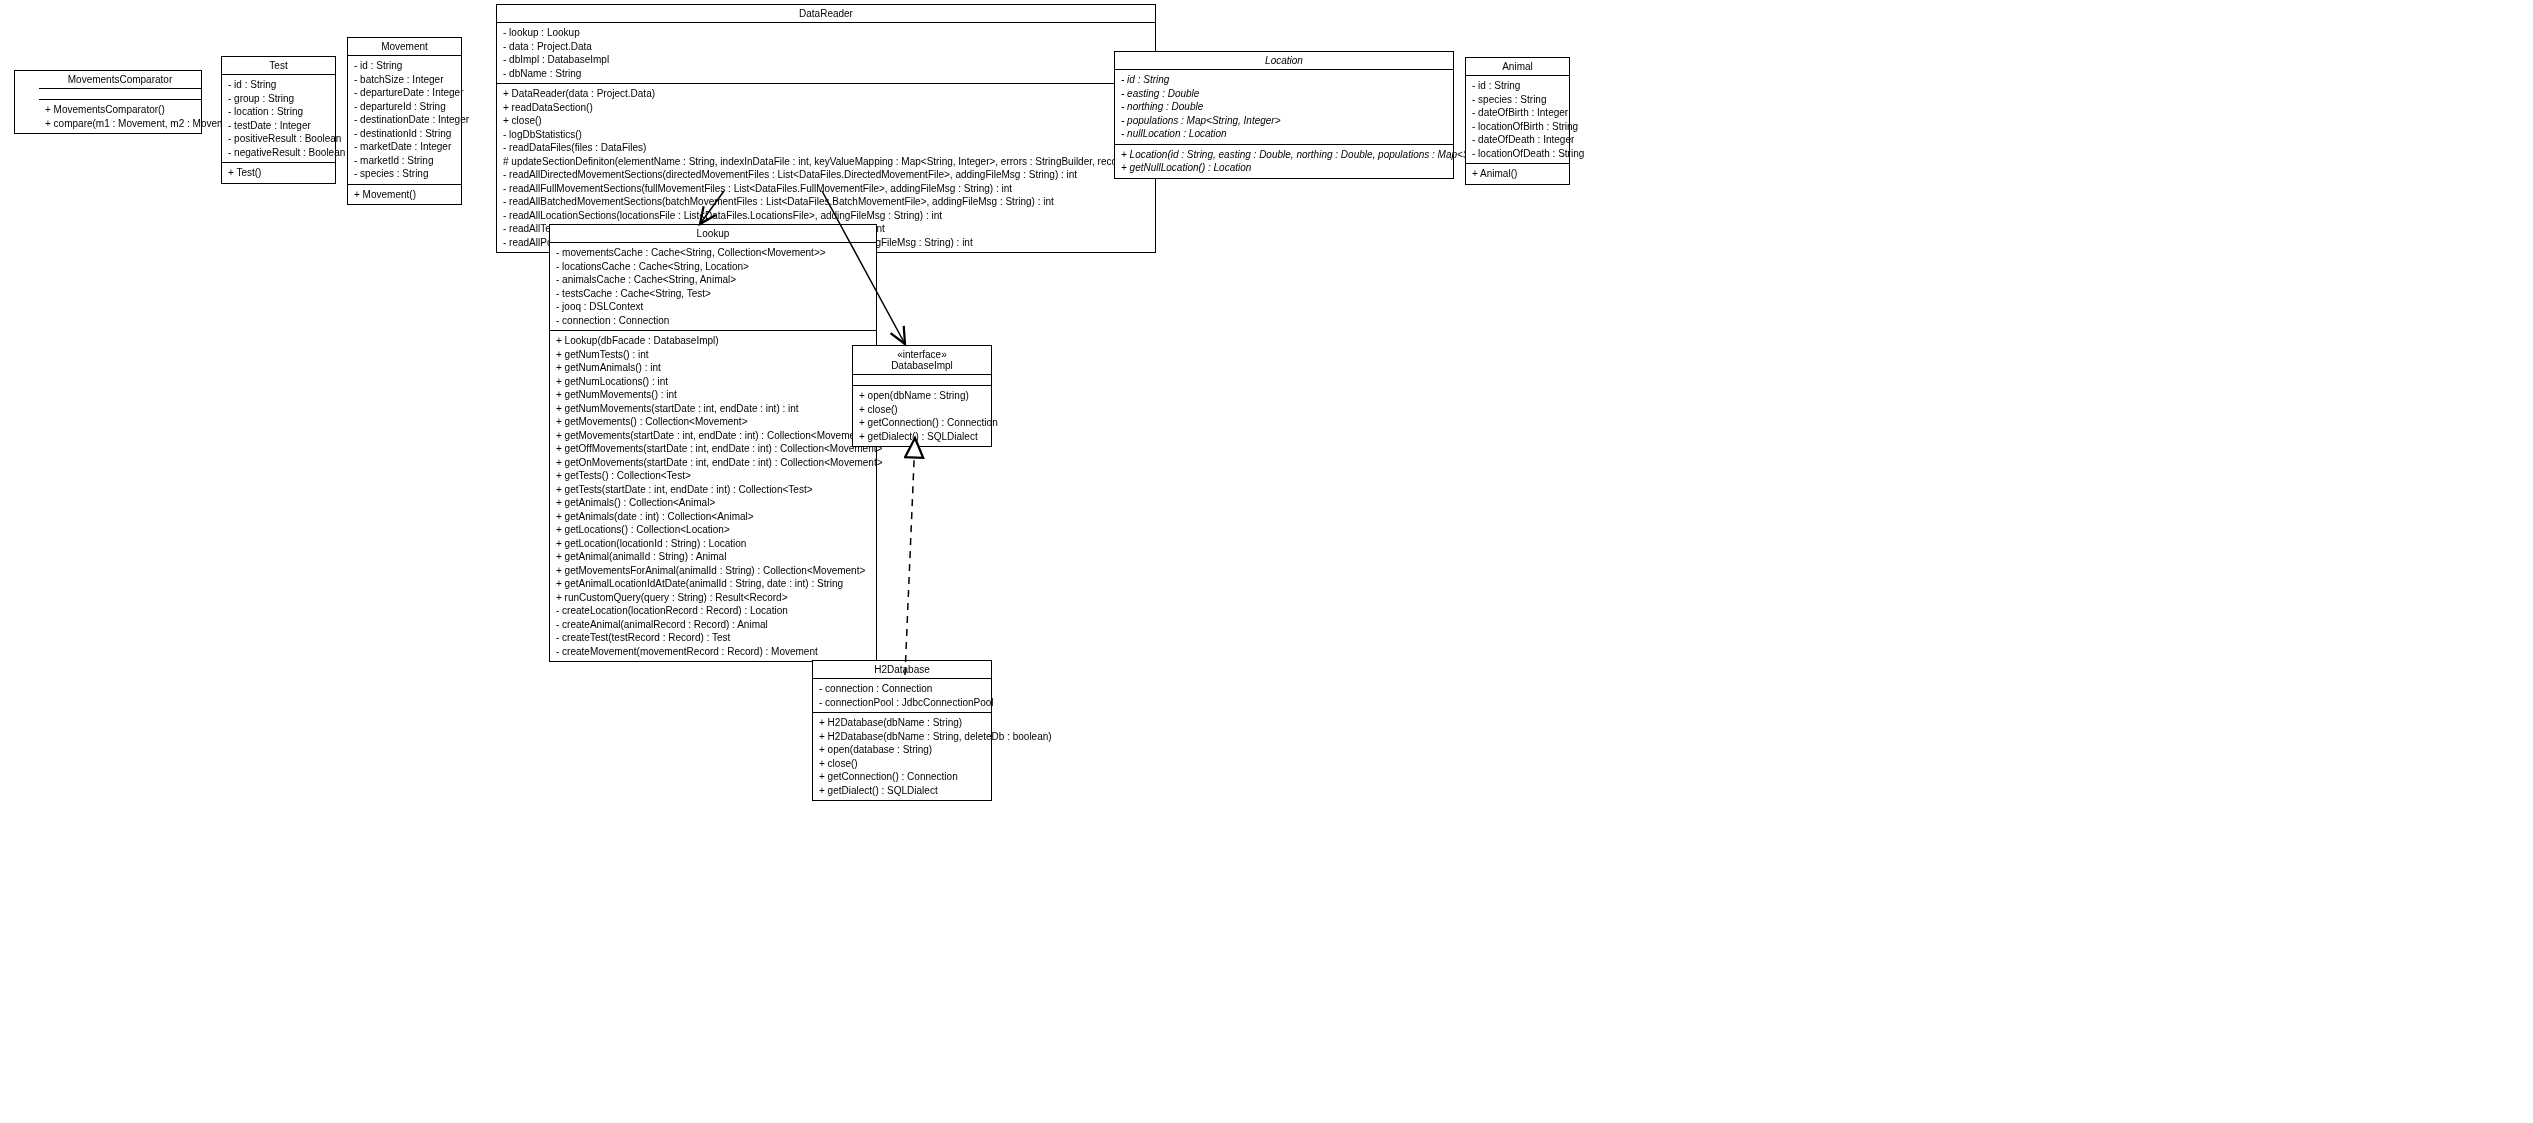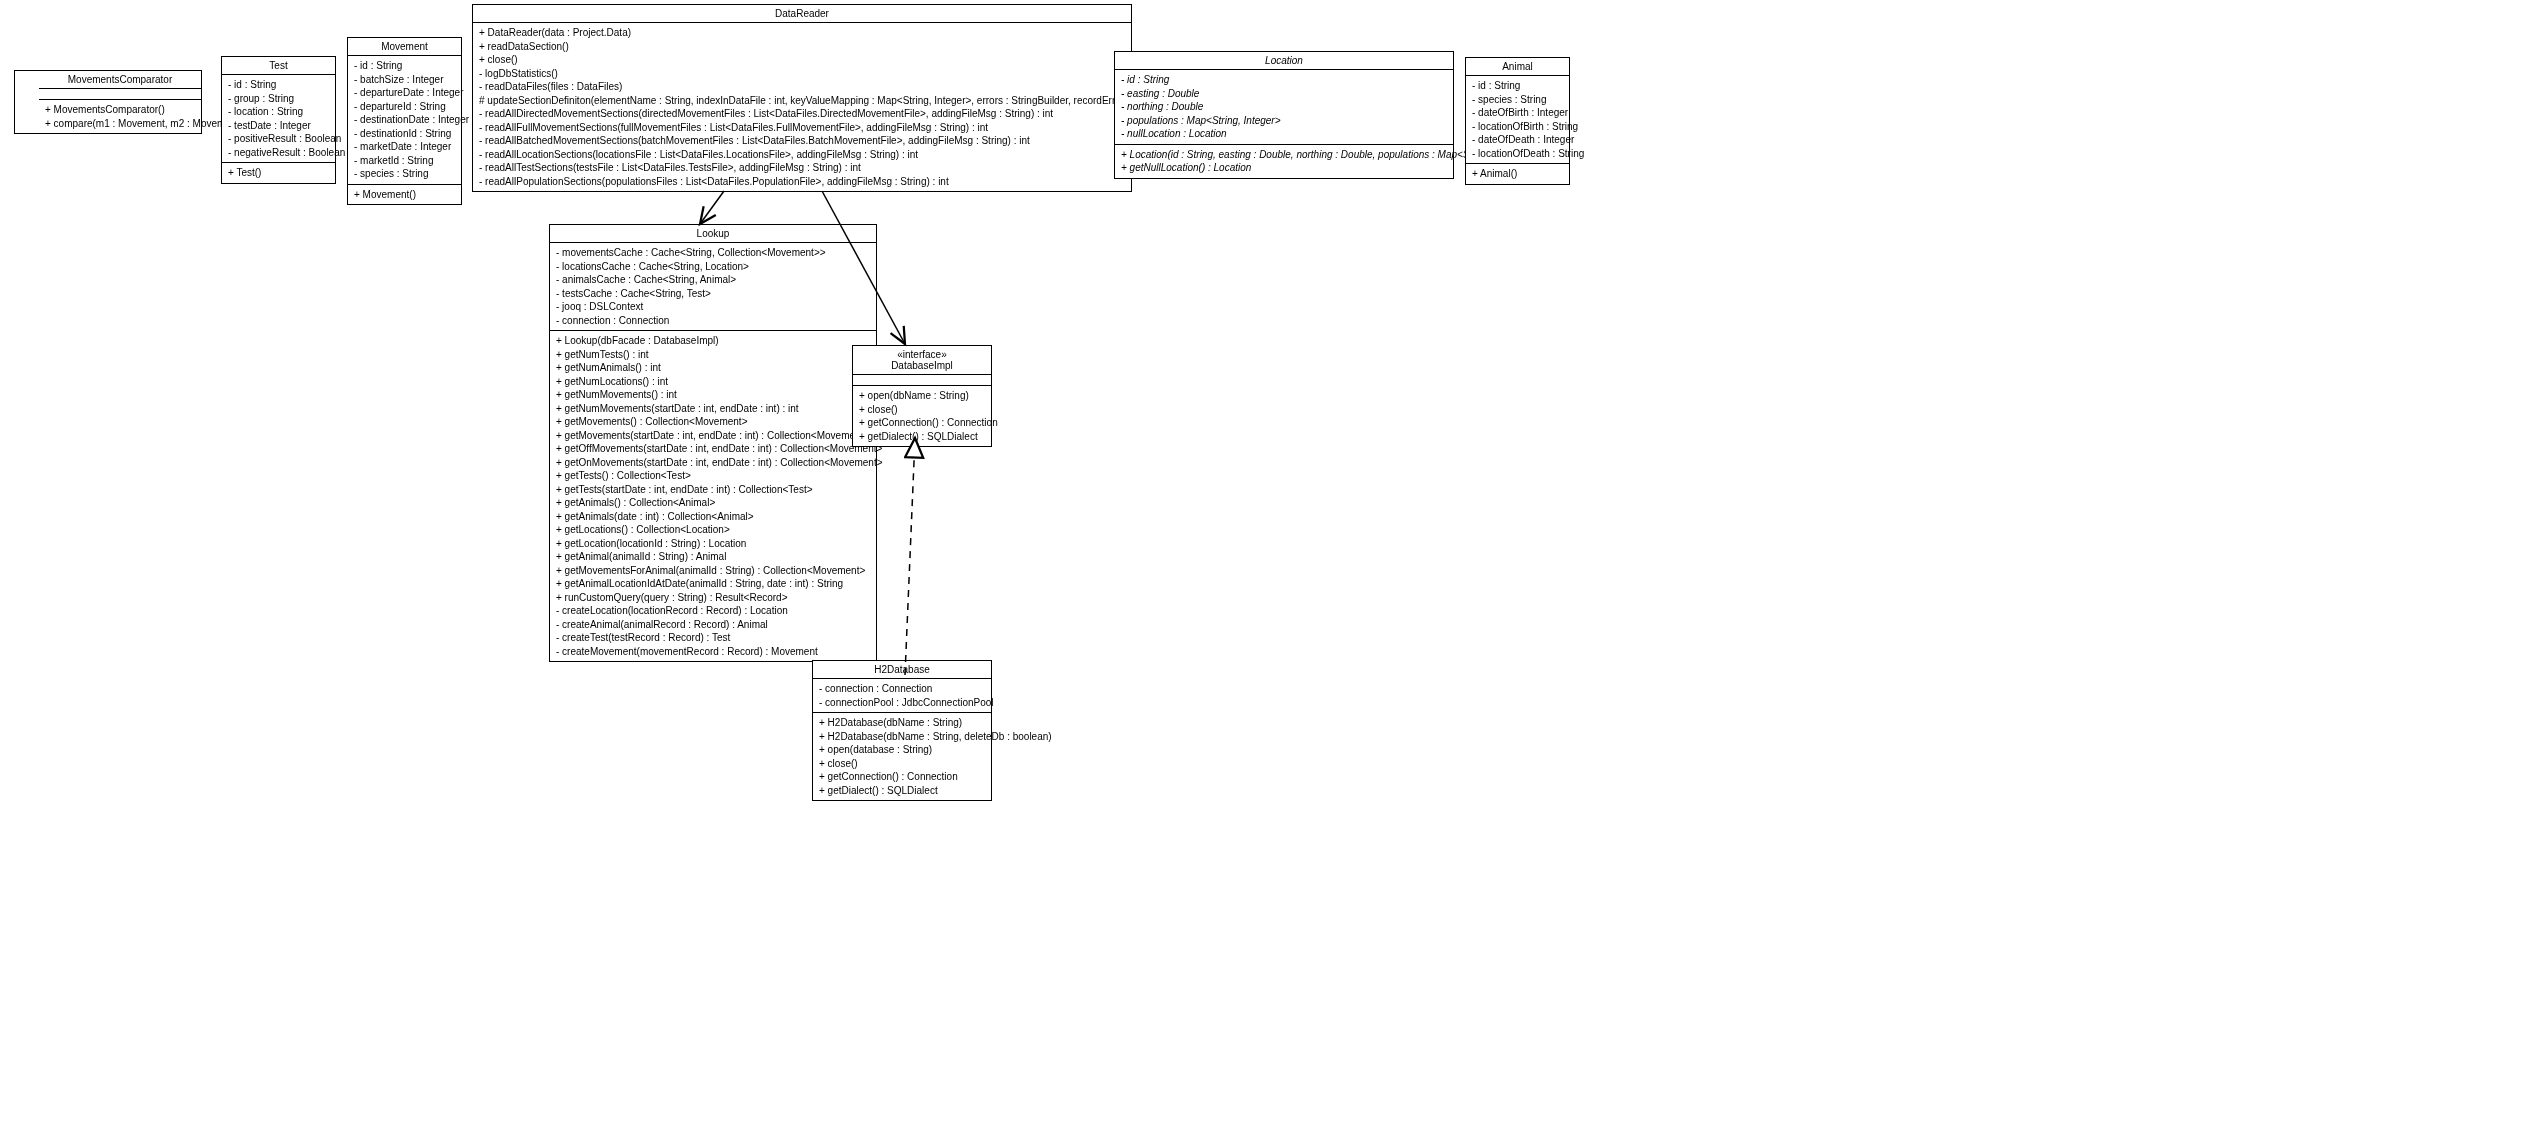--- a/index.html
+++ b/index.html
@@ -93,22 +93,28 @@
     <div class="uml-row">- destinationId : String</div>
     <div class="uml-row">- marketDate : Integer</div>
     <div class="uml-row">- marketId : String</div>
     <div class="uml-row">- species : String</div>
   </div>
   <div class="uml-section">
     <div class="uml-row">+ Movement()</div>
   </div>
 </div>
 
-<div class="uml-class" style="left:472px; top:4px; width:660px;">
+<div class="uml-class" style="left:496px; top:4px; width:660px;">
   <div class="uml-title">DataReader</div>
+  <div class="uml-section">
+    <div class="uml-row">- lookup : Lookup</div>
+    <div class="uml-row">- data : Project.Data</div>
+    <div class="uml-row">- dbImpl : DatabaseImpl</div>
+    <div class="uml-row">- dbName : String</div>
+  </div>
   <div class="uml-section">
     <div class="uml-row">+ DataReader(data : Project.Data)</div>
     <div class="uml-row">+ readDataSection()</div>
     <div class="uml-row">+ close()</div>
     <div class="uml-row">- logDbStatistics()</div>
     <div class="uml-row">- readDataFiles(files : DataFiles)</div>
     <div class="uml-row"># updateSectionDefiniton(elementName : String, indexInDataFile : int, keyValueMapping : Map&lt;String, Integer&gt;, errors : StringBuilder, recordErrors : boolean, sectionName : String)</div>
     <div class="uml-row">- readAllDirectedMovementSections(directedMovementFiles : List&lt;DataFiles.DirectedMovementFile&gt;, addingFileMsg : String) : int</div>
     <div class="uml-row">- readAllFullMovementSections(fullMovementFiles : List&lt;DataFiles.FullMovementFile&gt;, addingFileMsg : String) : int</div>
     <div class="uml-row">- readAllBatchedMovementSections(batchMovementFiles : List&lt;DataFiles.BatchMovementFile&gt;, addingFileMsg : String) : int</div>

